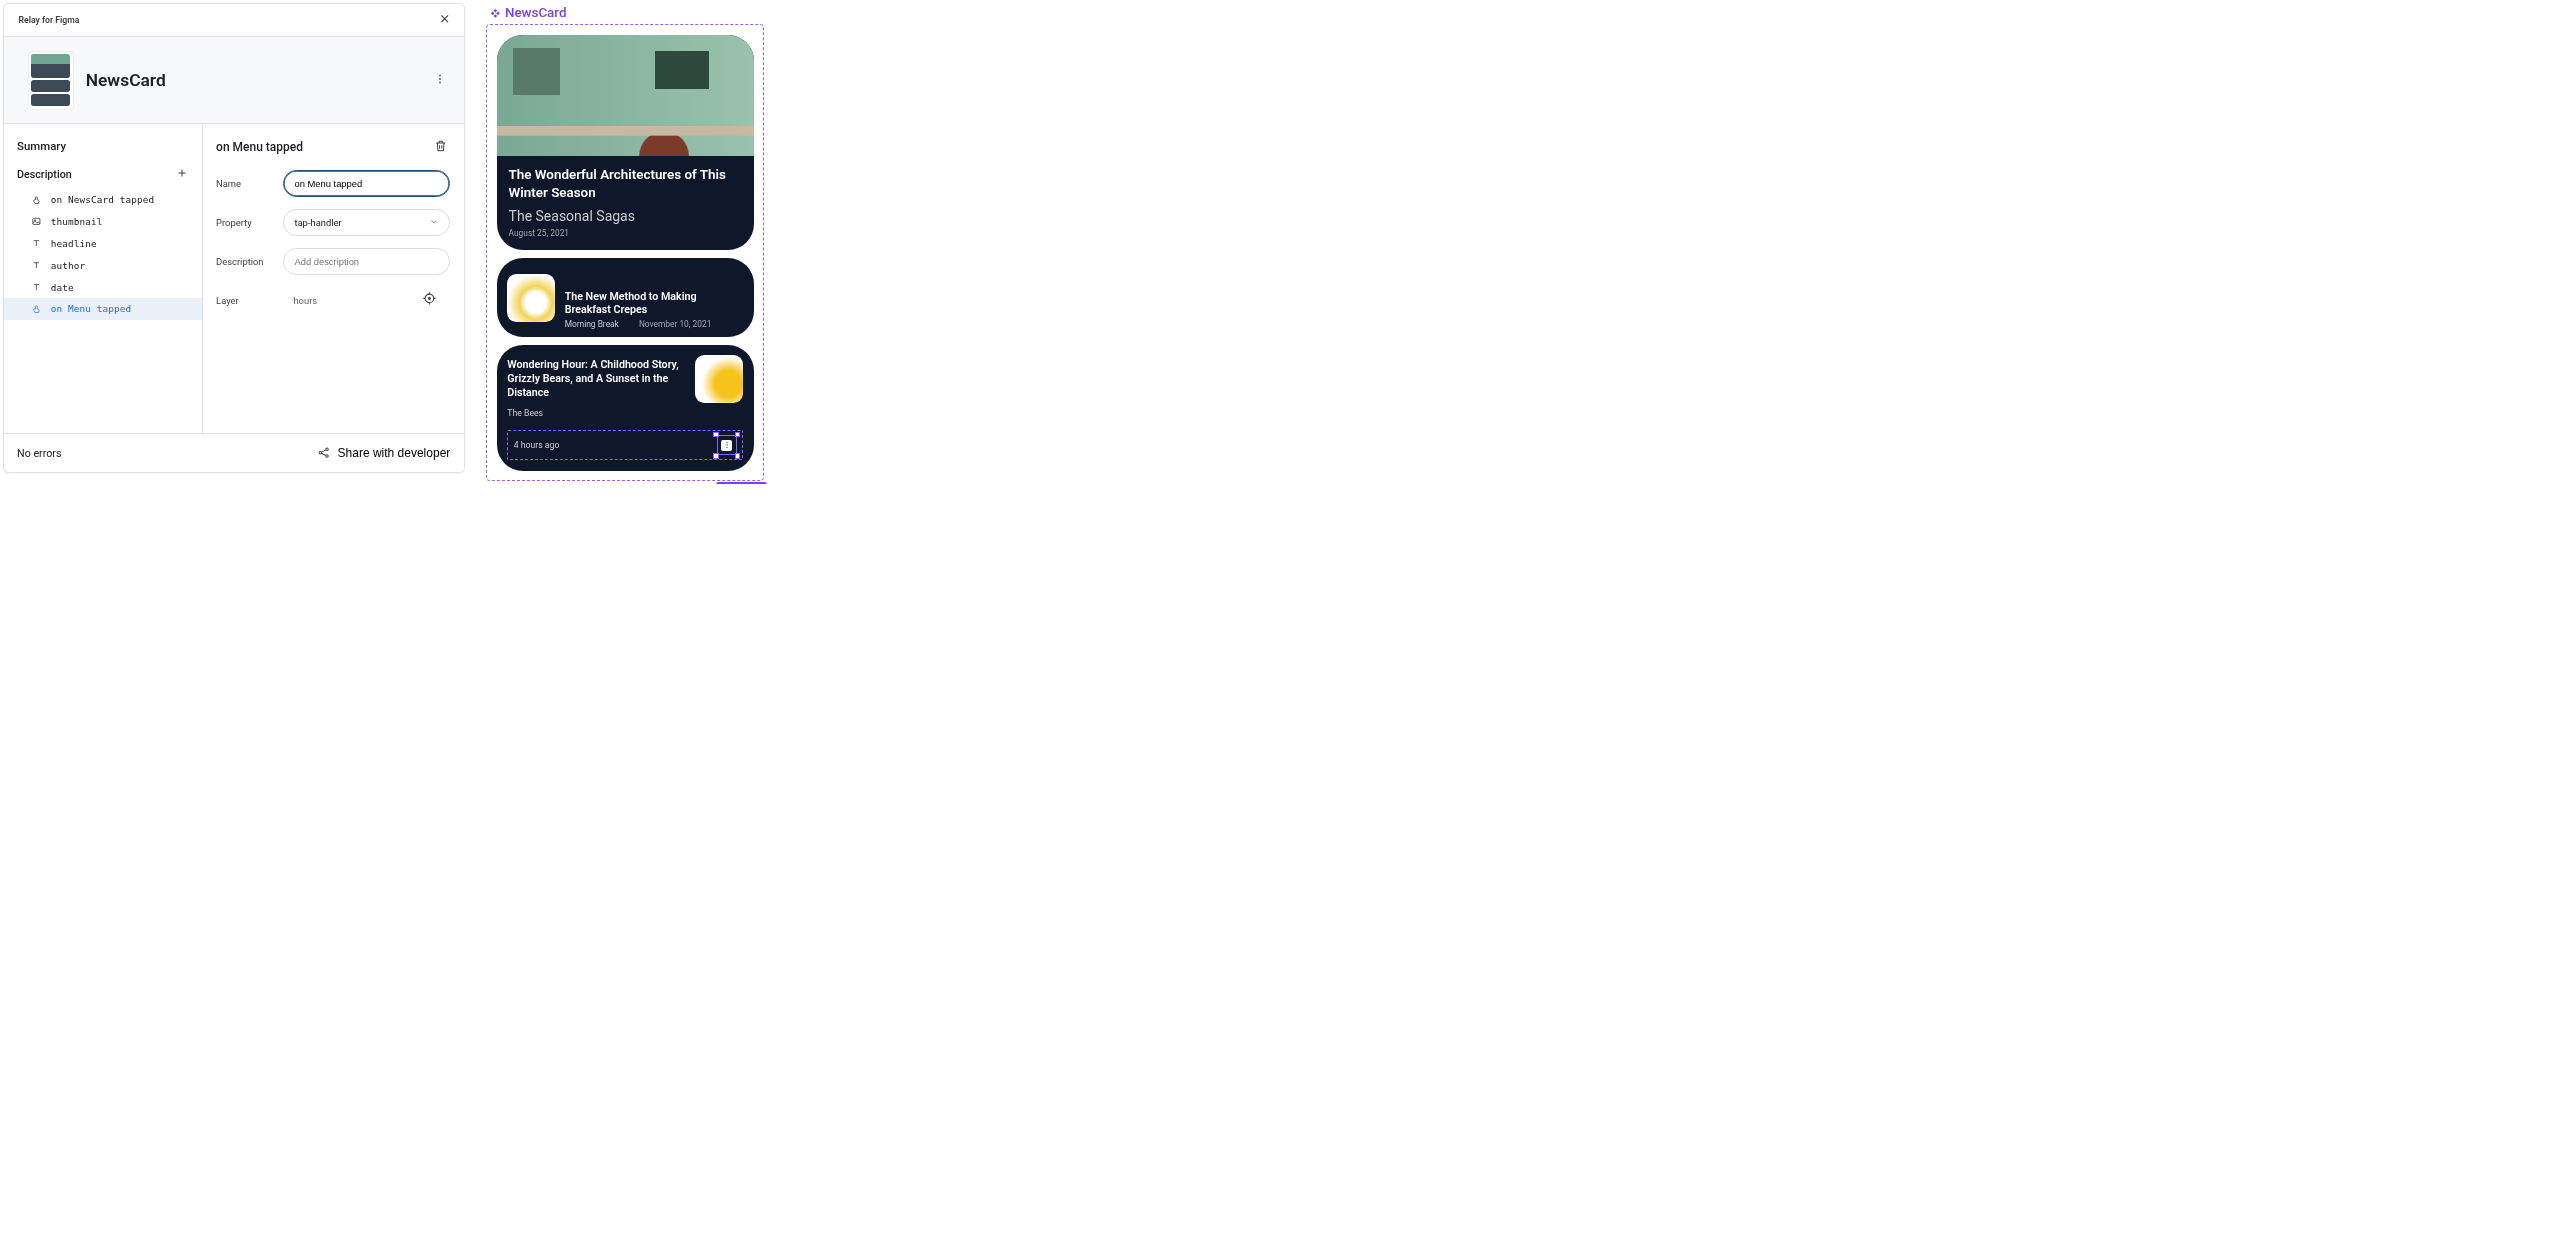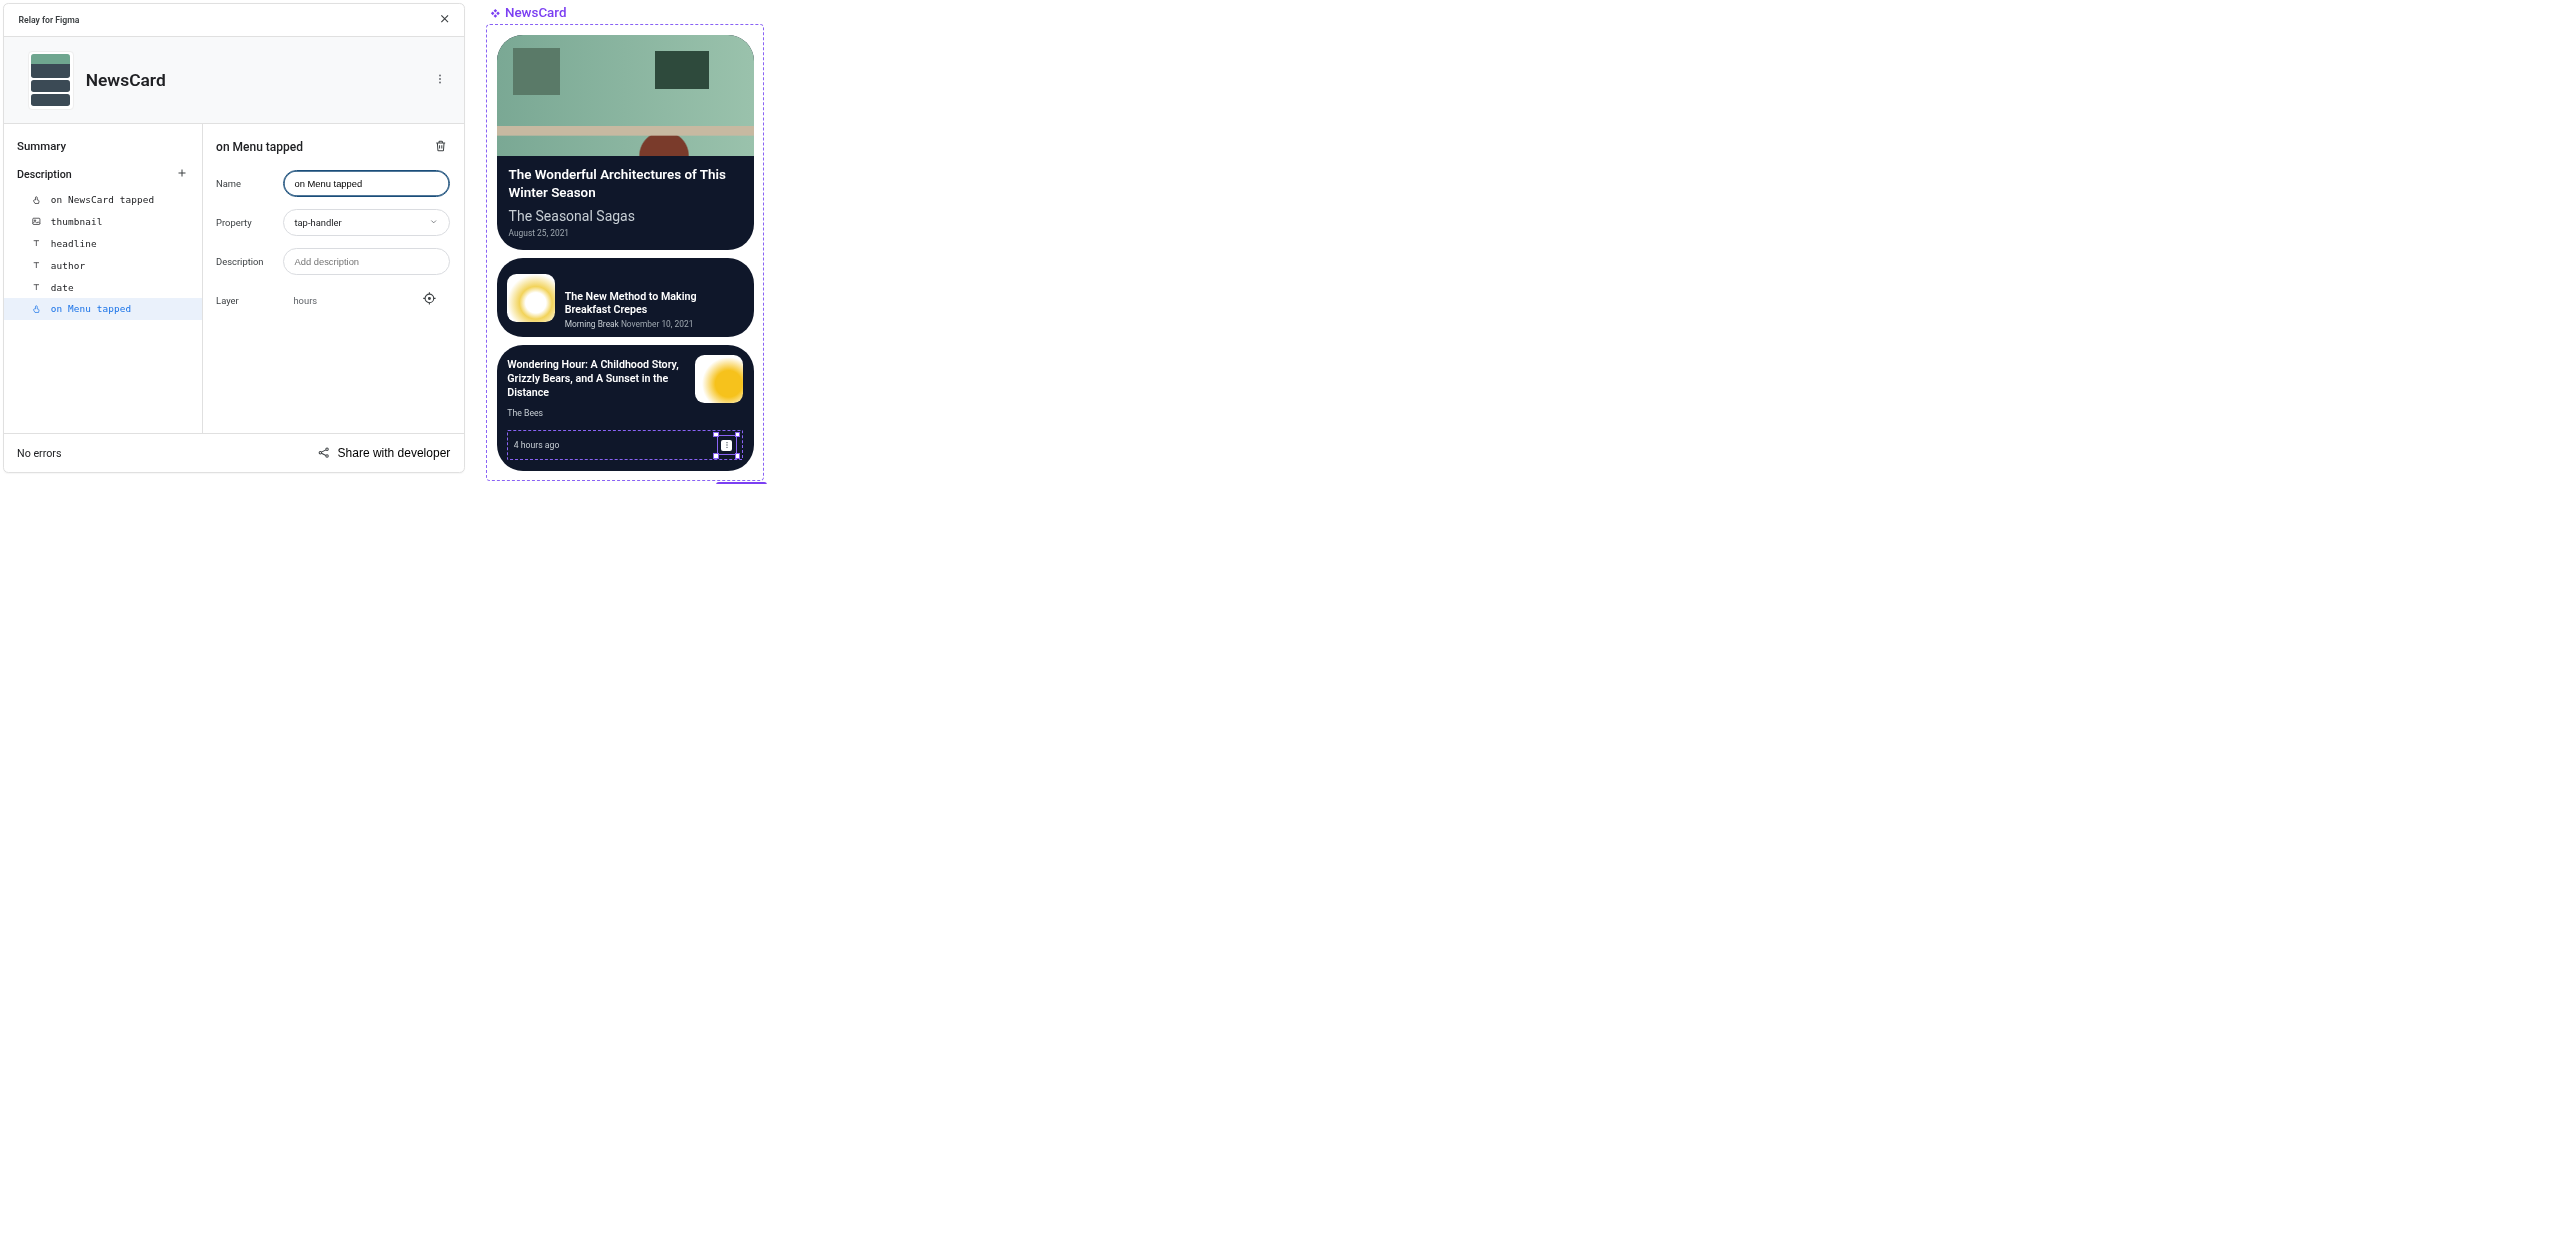--- a/index.html
+++ b/index.html
@@ -218,21 +218,21 @@
   }
   .card.row .mini-img {
     width:48px; height:48px; border-radius:9.4px; flex-shrink:0;
     background: radial-gradient(circle at 40% 40%, #fff 30%, #e9cf7b 55%, #fff 80%);
   }
   .card.row .mini-img.crepes {
     background: radial-gradient(circle at 60% 60%, #fff 25%, #f2d35a 40%, #fff 70%), #e6e0c4;
   }
   .card.row .txt { display:flex; flex-direction:column; gap:2.7px; }
   .card.row h5 { font-size:10.7px; font-weight:600; line-height:1.25;margin-top:24px; }
-  .card.row .meta { display:flex; gap:2px; font-size:8.4px; color:#9fa8b0; }
+  .card.row .meta { display:flex; gap:20px; font-size:8.4px; color:#9fa8b0; }
   .card.row .meta .a { color:#c7ced4; }
 
   .card.col {
     padding:9.4px 10.7px 10.7px 10.7px;
     display:flex; flex-direction:column; gap:5.4px;
     position:relative;
   }
   .card.col .toprow { display:flex; gap:9.4px; align-items:center; }
   .card.col .toprow .txt { flex:1; }
   .card.col h5 { font-size:10.7px; font-weight:600; line-height:1.3; }

